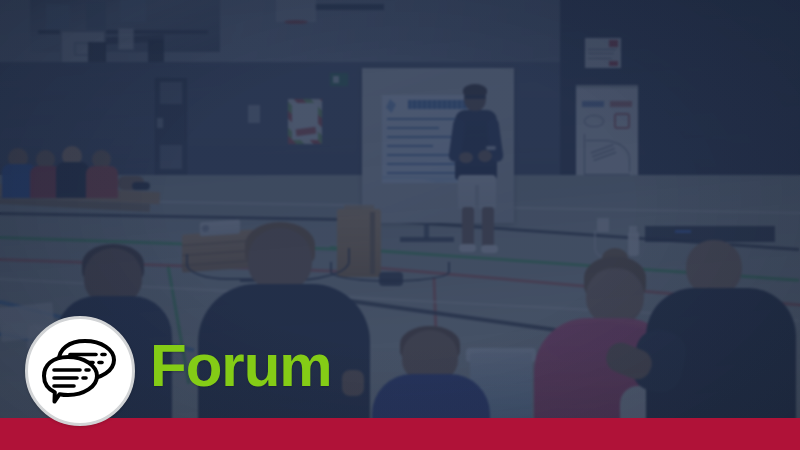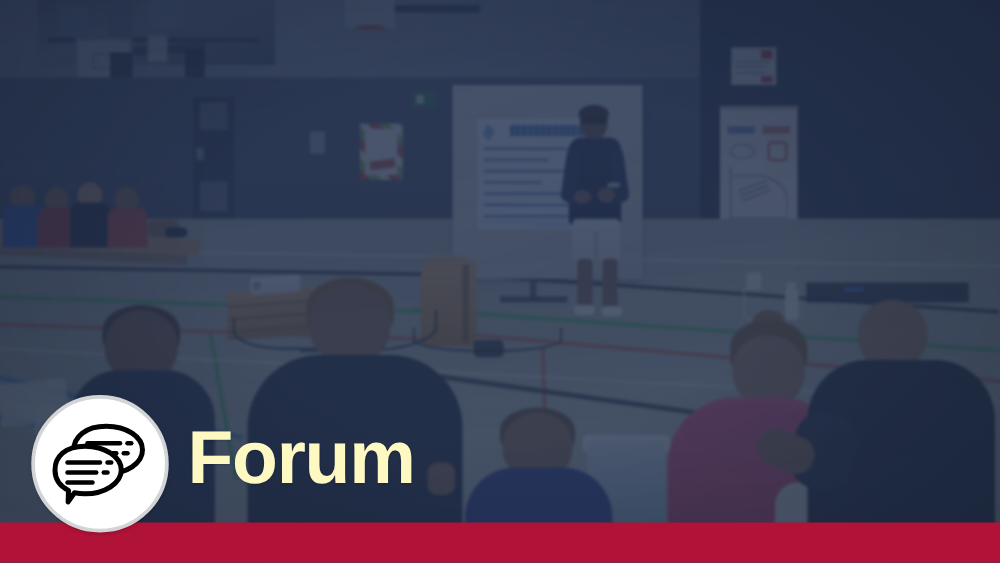--- a/index.html
+++ b/index.html
@@ -542,15 +542,15 @@
         <path d="M27 19 C43 19 56 27.5 56 38 C56 48.5 43 57 27 57 C24 57 21.2 56.7 18.6 56.2 L13.5 63.5 L13.8 54.3 C7 51 3 45 3 38 C3 27.5 11 19 27 19 Z" fill="#ffffff" stroke="#000000" stroke-width="4" stroke-linejoin="round"></path>
         <line x1="13" y1="32" x2="39" y2="32" stroke="#000000" stroke-width="3.6" stroke-linecap="round"></line>
         <line x1="45" y1="32" x2="48" y2="32" stroke="#000000" stroke-width="3.6" stroke-linecap="round"></line>
         <line x1="13" y1="40" x2="36" y2="40" stroke="#000000" stroke-width="3.6" stroke-linecap="round"></line>
         <line x1="42" y1="40" x2="45" y2="40" stroke="#000000" stroke-width="3.6" stroke-linecap="round"></line>
         <line x1="13" y1="48" x2="33" y2="48" stroke="#000000" stroke-width="3.6" stroke-linecap="round"></line>
       </svg>
     </span>
   </div>
 
-  <div class="title" style="color: #fef9c3;">Forum</div>
+  <div class="title" style="color: #84cc16;">Forum</div>
 
 </div>
 
 </body></html>

